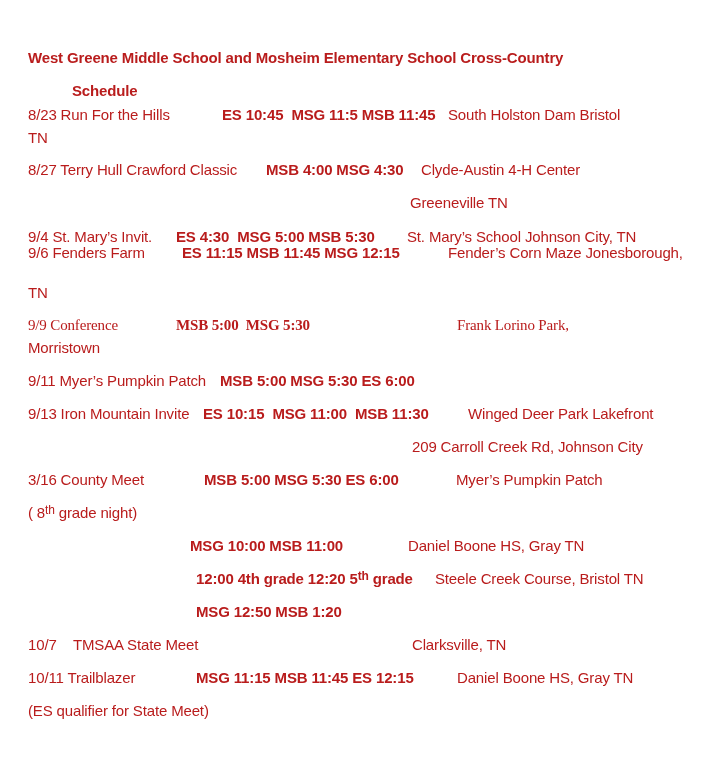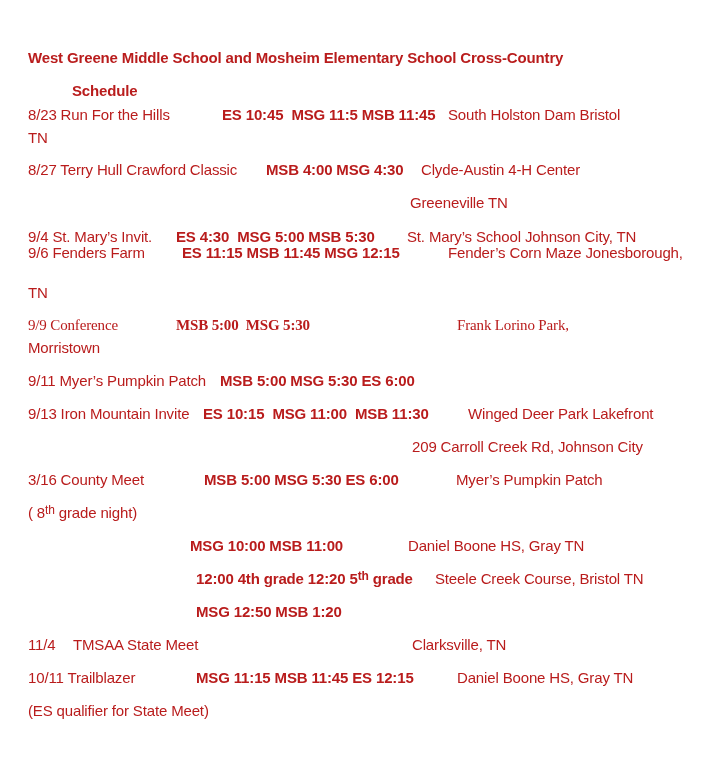--- a/index.html
+++ b/index.html
@@ -55,17 +55,17 @@
       <div class="line" style="top: 315px; font-family: Liberation Serif, serif;"><span class="seg" style="left: 28px;"><span>9/9 Conference</span></span><span class="seg" style="left: 176px;"><span class="b">MSB 5:00  MSG 5:30</span></span><span class="seg" style="left: 457px;"><span>Frank Lorino Park,</span></span></div>
       <div class="line" style="top: 338px;"><span class="seg" style="left: 28px;"><span>Morristown</span></span></div>
       <div class="line" style="top: 371px;"><span class="seg" style="left: 28px;"><span>9/11 Myer’s Pumpkin Patch</span></span><span class="seg" style="left: 220px;"><span class="b">MSB 5:00 MSG 5:30 ES 6:00</span></span></div>
       <div class="line" style="top: 404px;"><span class="seg" style="left: 28px;"><span>9/13 Iron Mountain Invite</span></span><span class="seg" style="left: 203px;"><span class="b">ES 10:15  MSG 11:00  MSB 11:30</span></span><span class="seg" style="left: 468px;"><span>Winged Deer Park Lakefront</span></span></div>
       <div class="line" style="top: 437px;"><span class="seg" style="left: 412px;"><span>209 Carroll Creek Rd, Johnson City</span></span></div>
       <div class="line" style="top: 470px;"><span class="seg" style="left: 28px;"><span>3/16 County Meet</span></span><span class="seg" style="left: 204px;"><span class="b">MSB 5:00 MSG 5:30 ES 6:00</span></span><span class="seg" style="left: 456px;"><span>Myer’s Pumpkin Patch</span></span></div>
       <div class="line" style="top: 503px;"><span class="seg" style="left: 28px;"><span>( 8</span><span class="sup">th</span><span> grade night)</span></span></div>
       <div class="line" style="top: 536px;"><span class="seg" style="left: 190px;"><span class="b">MSG 10:00 MSB 11:00</span></span><span class="seg" style="left: 408px;"><span>Daniel Boone HS, Gray TN</span></span></div>
       <div class="line" style="top: 569px;"><span class="seg" style="left: 196px;"><span class="b">12:00 4th grade 12:20 5</span><span class="b sup">th</span><span class="b"> grade</span></span><span class="seg" style="left: 435px;"><span>Steele Creek Course, Bristol TN</span></span></div>
       <div class="line" style="top: 602px;"><span class="seg" style="left: 196px;"><span class="b">MSG 12:50 MSB 1:20</span></span></div>
-      <div class="line" style="top: 635px;"><span class="seg" style="left: 28px;"><span>11/4</span></span><span class="seg" style="left: 73px;"><span>TMSAA State Meet</span></span><span class="seg" style="left: 412px;"><span>Clarksville, TN</span></span></div>
+      <div class="line" style="top: 635px;"><span class="seg" style="left: 28px;"><span>10/7</span></span><span class="seg" style="left: 73px;"><span>TMSAA State Meet</span></span><span class="seg" style="left: 412px;"><span>Clarksville, TN</span></span></div>
       <div class="line" style="top: 668px;"><span class="seg" style="left: 28px;"><span>10/11 Trailblazer</span></span><span class="seg" style="left: 196px;"><span class="b">MSG 11:15 MSB 11:45 ES 12:15</span></span><span class="seg" style="left: 457px;"><span>Daniel Boone HS, Gray TN</span></span></div>
       <div class="line" style="top: 701px;"><span class="seg" style="left: 28px;"><span>(ES qualifier for State Meet)</span></span></div>
     </div>
 </div>
 
 </body></html>

